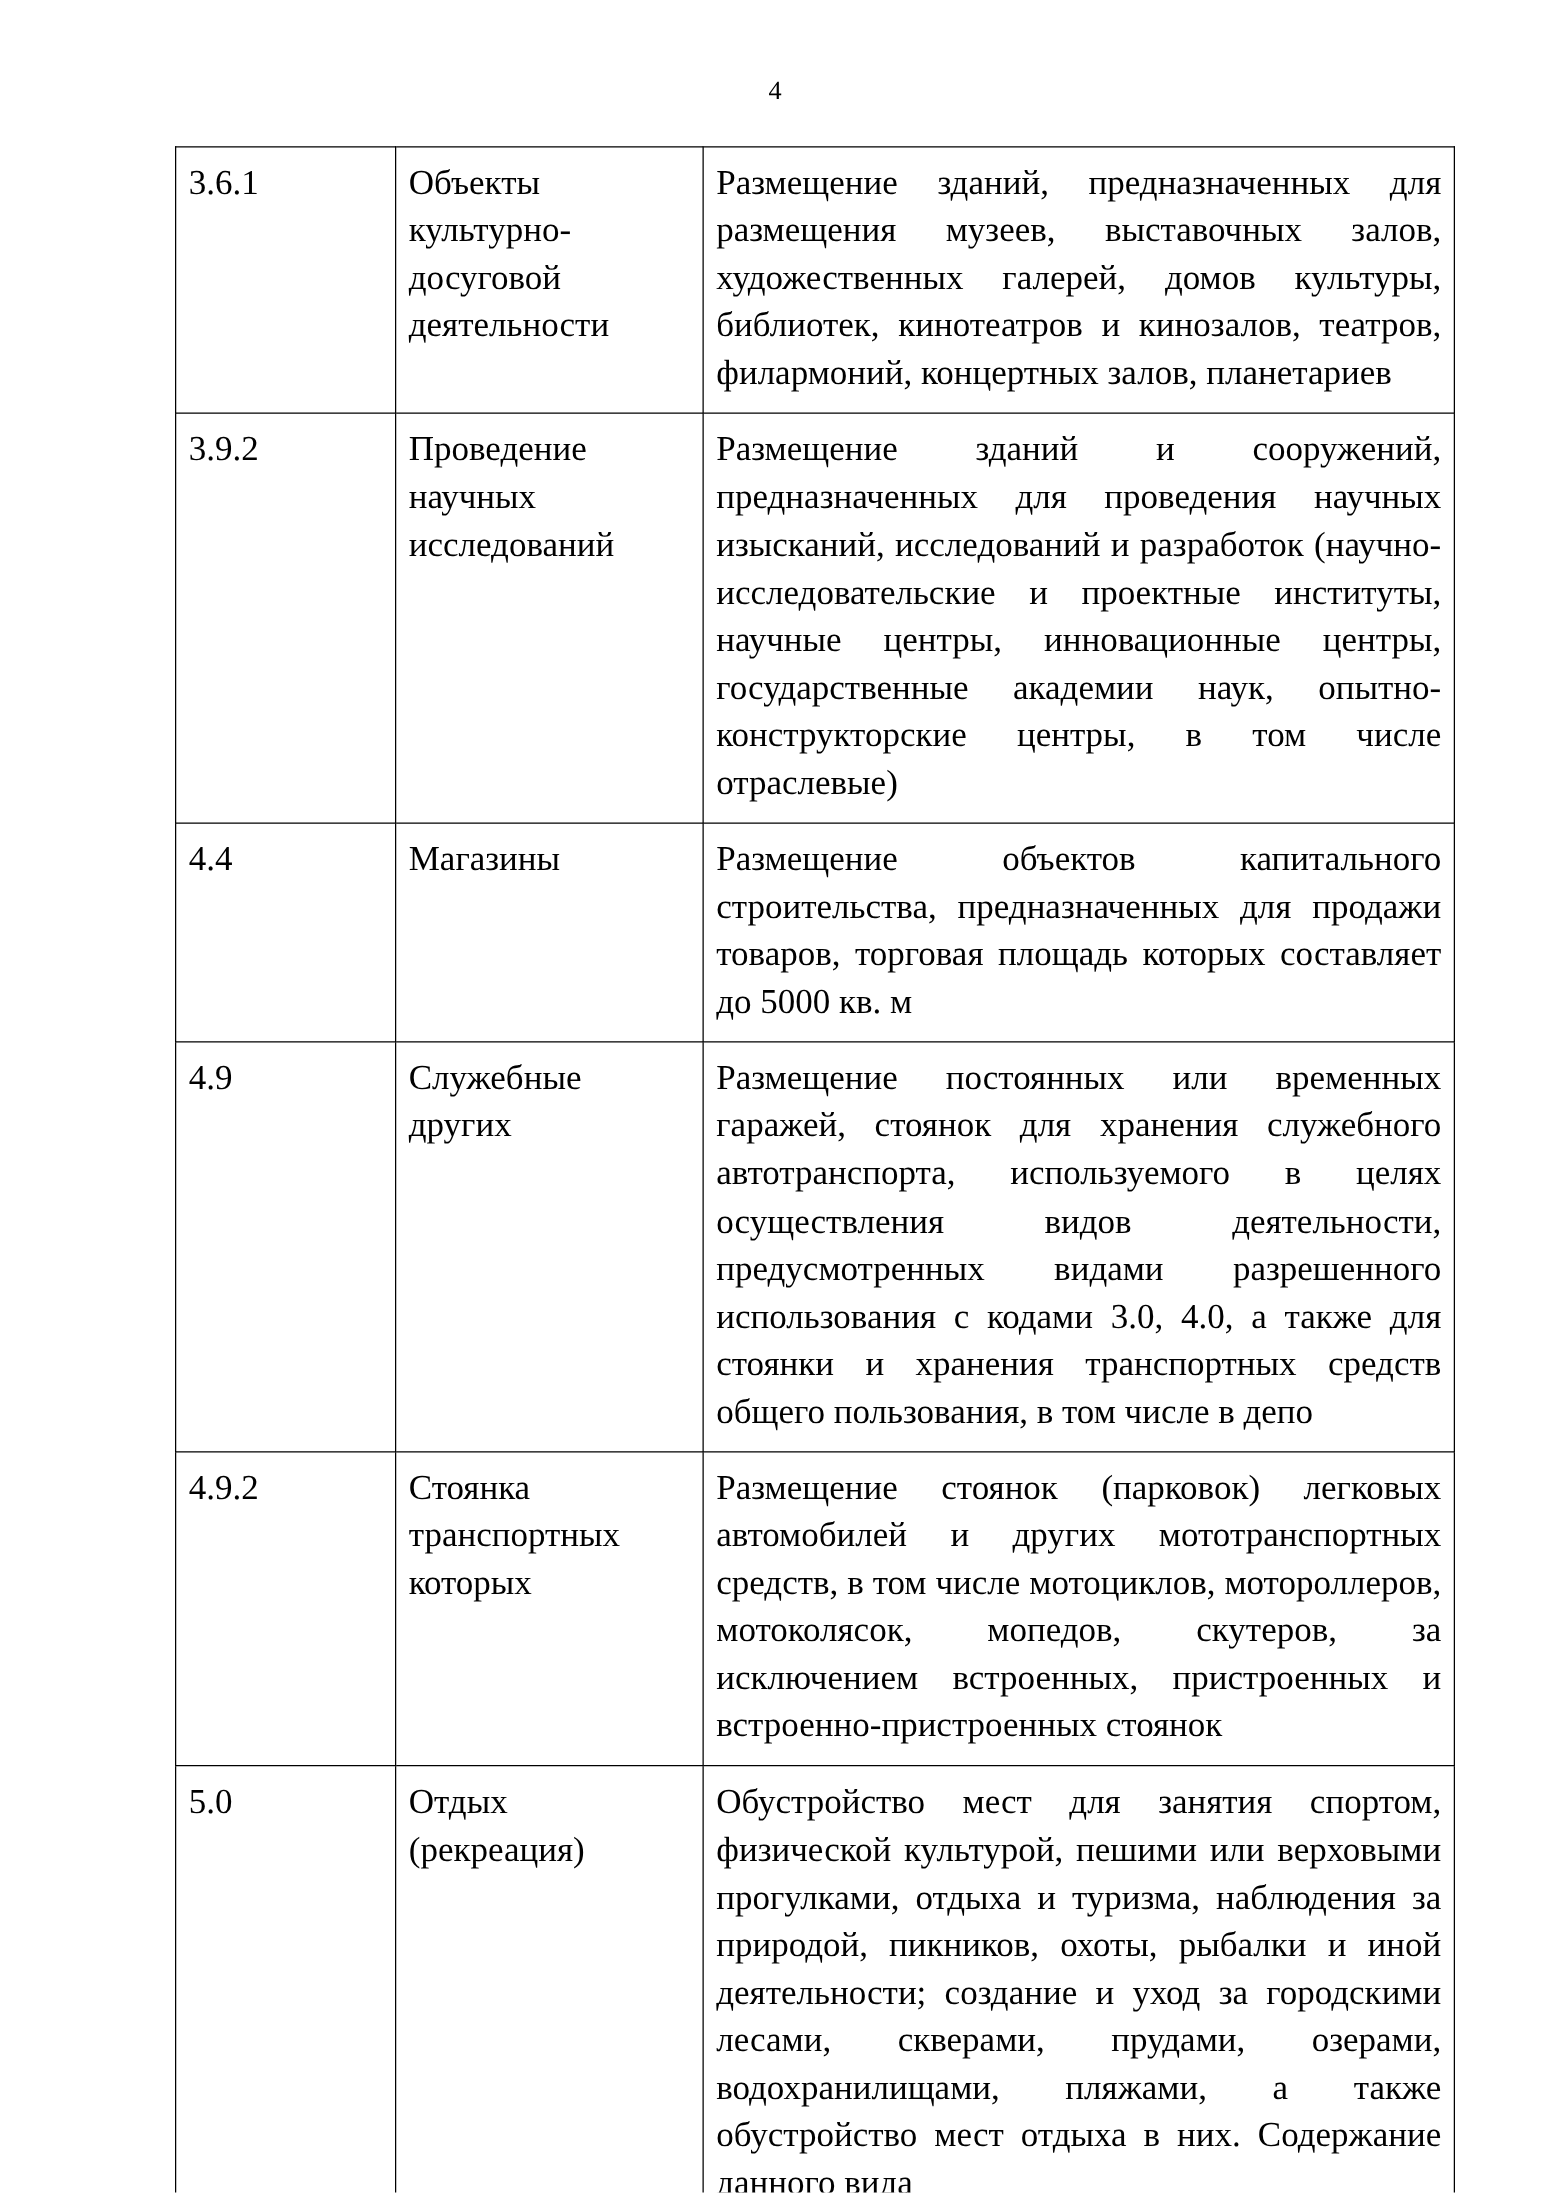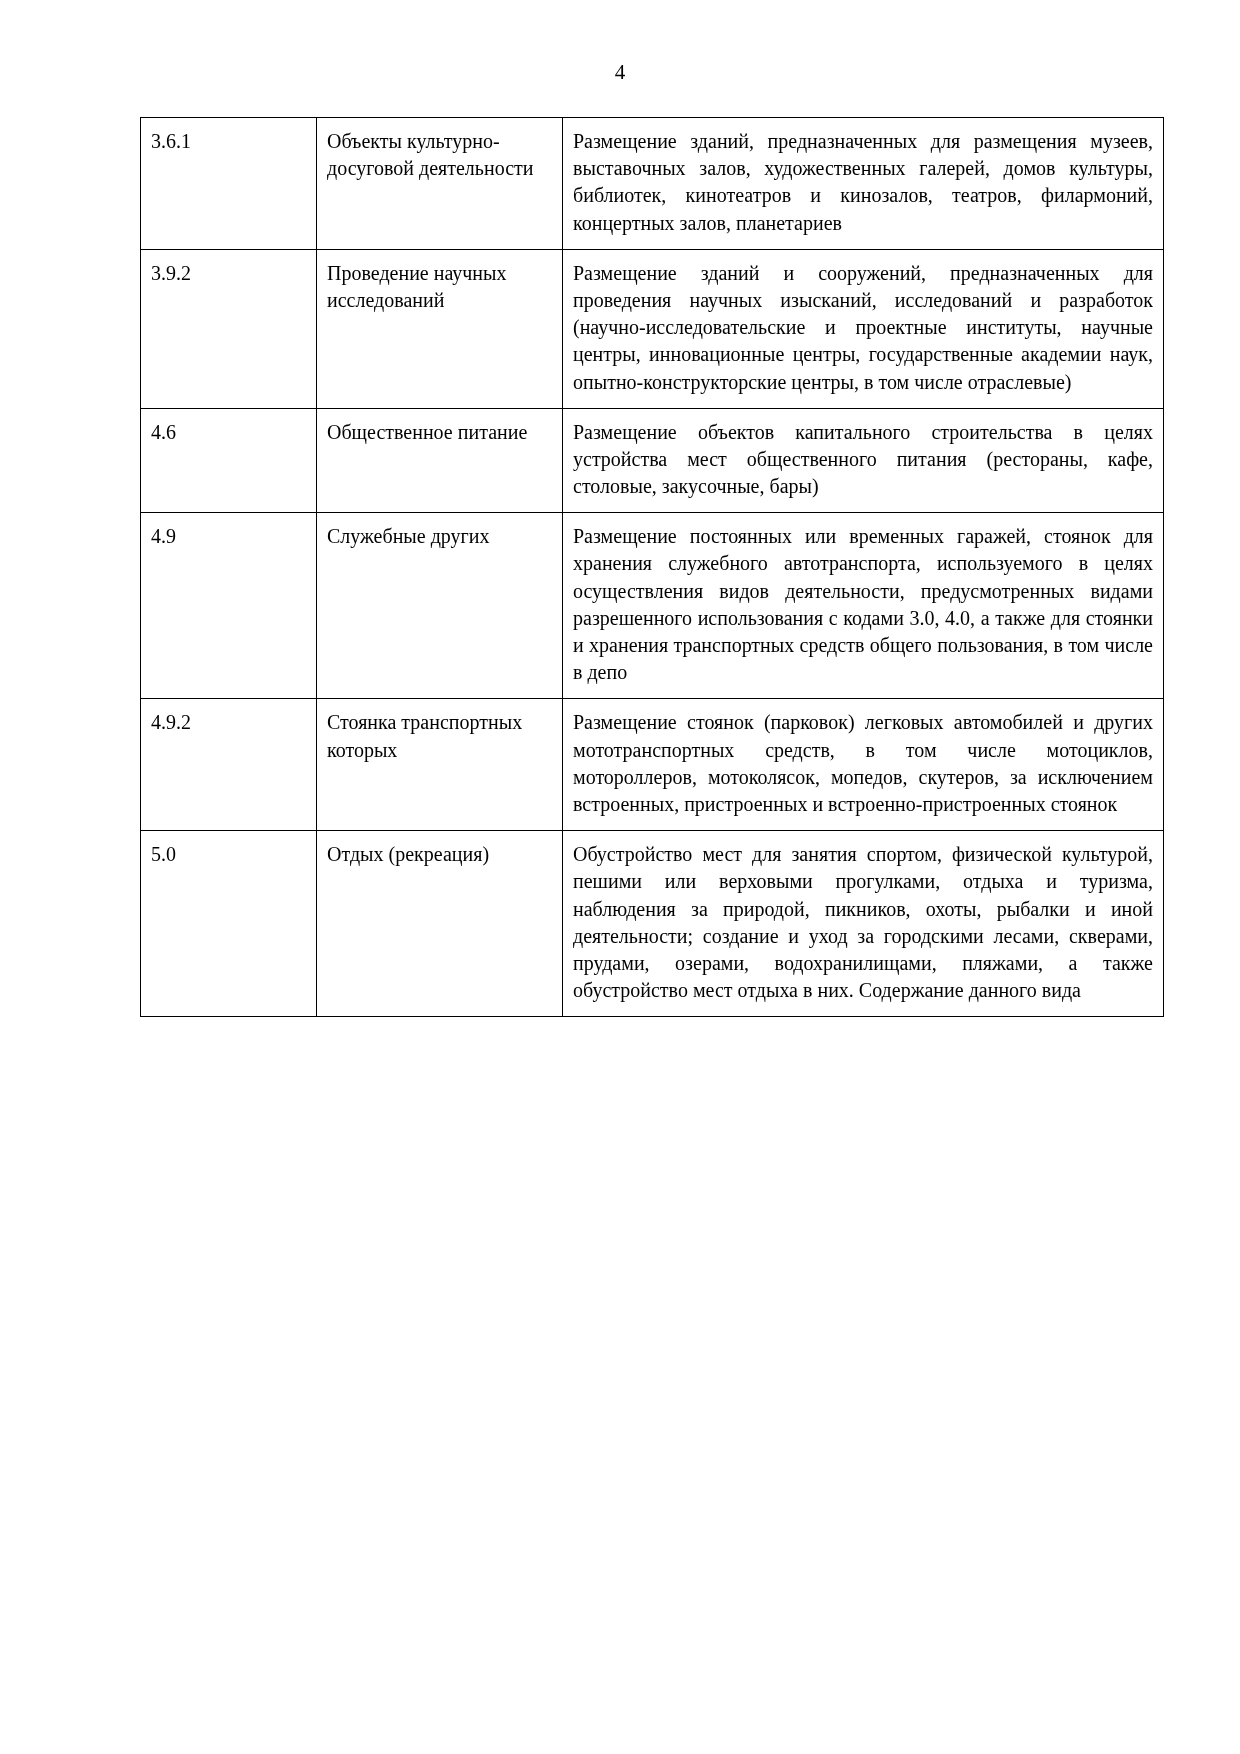--- a/index.html
+++ b/index.html
@@ -32,21 +32,21 @@
   }
   table.doc-table {
     border-collapse: collapse;
     width: 960px;
     table-layout: fixed;
   }
   table.doc-table td {
     border: 1.5px solid #000000;
     vertical-align: top;
     padding: 10px 10px 12px 10px;
-    font-size: 20px;
+    font-size: 28px;
     line-height: 1.36;
     font-family: "Liberation Serif", serif;
   }
   td.col-code {
     width: 155px;
   }
   td.col-name {
     width: 225px;
   }
   td.col-desc {
@@ -70,23 +70,23 @@
           <td class="col-code">3.6.1</td>
           <td class="col-name">Объекты культурно-досуговой деятельности</td>
           <td class="col-desc">Размещение зданий, предназначенных для размещения музеев, выставочных залов, художественных галерей, домов культуры, библиотек, кинотеатров и кинозалов, театров, филармоний, концертных залов, планетариев</td>
         </tr>
         <tr>
           <td class="col-code">3.9.2</td>
           <td class="col-name">Проведение научных исследований</td>
           <td class="col-desc">Размещение зданий и сооружений, предназначенных для проведения научных изысканий, исследований и разработок (научно-исследовательские и проектные институты, научные центры, инновационные центры, государственные академии наук, опытно-конструкторские центры, в том числе отраслевые)</td>
         </tr>
         <tr>
-          <td class="col-code">4.6</td>
-          <td class="col-name">Общественное питание</td>
-          <td class="col-desc">Размещение объектов капитального строительства в целях устройства мест общественного питания (рестораны, кафе, столовые, закусочные, бары)</td>
+          <td class="col-code">4.4</td>
+          <td class="col-name">Магазины</td>
+          <td class="col-desc">Размещение объектов капитального строительства, предназначенных для продажи товаров, торговая площадь которых составляет до 5000 кв. м</td>
         </tr>
         <tr>
           <td class="col-code">4.9</td>
           <td class="col-name">Служебные других</td>
           <td class="col-desc">Размещение постоянных или временных гаражей, стоянок для хранения служебного автотранспорта, используемого в целях осуществления видов деятельности, предусмотренных видами разрешенного использования с кодами 3.0, 4.0, а также для стоянки и хранения транспортных средств общего пользования, в том числе в депо</td>
         </tr>
         <tr>
           <td class="col-code">4.9.2</td>
           <td class="col-name">Стоянка транспортных которых</td>
           <td class="col-desc">Размещение стоянок (парковок) легковых автомобилей и других мототранспортных средств, в том числе мотоциклов, мотороллеров, мотоколясок, мопедов, скутеров, за исключением встроенных, пристроенных и встроенно-пристроенных стоянок</td>

